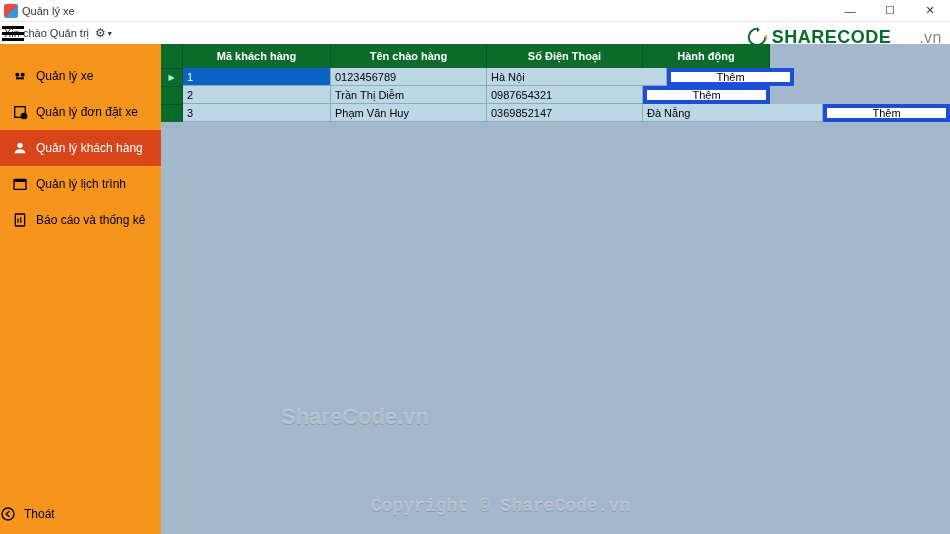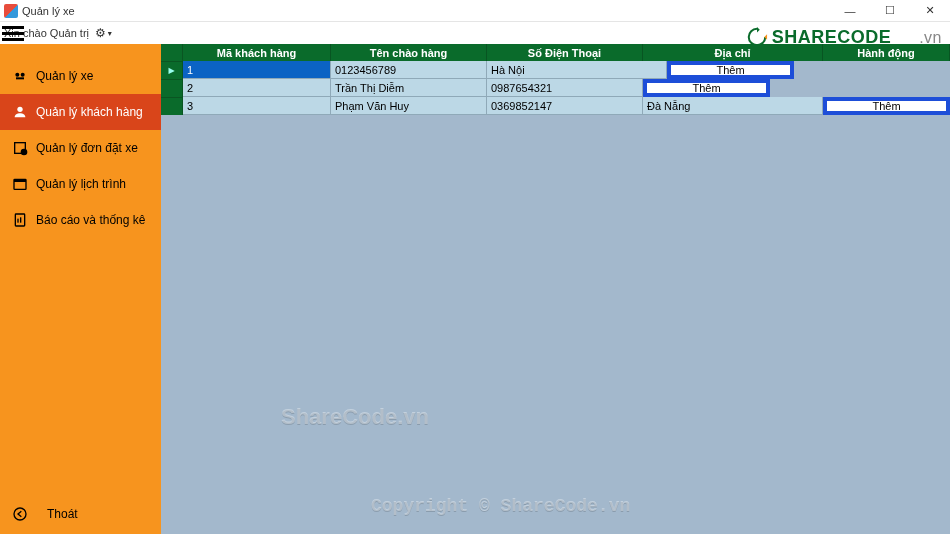--- a/index.html
+++ b/index.html
@@ -113,44 +113,43 @@
       display: inline-flex; align-items: center; justify-content: center;
       font-size: 14px;
       flex-shrink: 0;
     }
     .nav-item.active .nav-icon { color: #fff; }
     .sidebar .spacer-v { flex: 1; }
     .nav-exit {
       height: 40px;
       display: flex;
       align-items: center;
-      padding-left: 12px;
       font-size: 12px;
-      gap: 19px;
+      gap: 8px;
       cursor: pointer;
     }
 
     
     .content {
       flex: 1;
       background: #a3b8cc;
       position: relative;
       overflow: hidden;
     }
 
     
     .grid {
       position: absolute;
       left: 0; top: 0; right: 0;
       background: transparent;
       font-size: 11px;
     }
     .grid-header {
       display: flex;
-      height: 17px;
+      height: 24px;
     }
     .grid-header .rowhead {
       width: 22px;
       background: #0a6b2b;
       border-right: 1px solid #0a5522;
     }
     .grid-header .col {
       background: #0a6b2b;
       color: #fff;
       display: flex; align-items: center; justify-content: center;
@@ -252,37 +251,37 @@
     <div class="nav-item">
       <span class="nav-icon">
         <svg width="16" height="16" viewBox="0 0 24 24" fill="#000">
             <circle cx="8" cy="10" r="3"></circle>
             <circle cx="16" cy="10" r="3"></circle>
             <rect x="6" y="14" width="12" height="3"></rect>
           </svg>
       </span>
       <span>Quản lý xe</span>
     </div>
+    <div class="nav-item">
+      <span class="nav-icon">
+        <svg width="16" height="16" viewBox="0 0 24 24" fill="none" stroke="#000" stroke-width="2">
+            <rect x="4" y="4" width="16" height="16"></rect>
+            <circle cx="18" cy="18" r="4" fill="#000"></circle>
+          </svg>
+      </span>
+      <span>Quản lý đơn đặt xe</span>
+    </div>
     <div class="nav-item active">
       <span class="nav-icon">
         <svg width="16" height="16" viewBox="0 0 24 24" fill="#fff">
             <circle cx="12" cy="8" r="4"></circle>
             <path d="M4 20c0-4 4-6 8-6s8 2 8 6"></path>
           </svg>
       </span>
       <span>Quản lý khách hàng</span>
-    </div>
-    <div class="nav-item">
-      <span class="nav-icon">
-        <svg width="16" height="16" viewBox="0 0 24 24" fill="none" stroke="#000" stroke-width="2">
-            <rect x="4" y="4" width="16" height="16"></rect>
-            <circle cx="18" cy="18" r="4" fill="#000"></circle>
-          </svg>
-      </span>
-      <span>Quản lý đơn đặt xe</span>
     </div>
     <div class="nav-item">
       <span class="nav-icon">
         <svg width="16" height="16" viewBox="0 0 24 24" fill="#000">
             <rect x="3" y="5" width="18" height="15" rx="1" fill="none" stroke="#000" stroke-width="2"></rect>
             <rect x="3" y="5" width="18" height="4"></rect>
           </svg>
       </span>
       <span>Quản lý lịch trình</span>
     </div>
@@ -308,21 +307,20 @@
     </div>
   </div>
 
   <div class="content">
     <div class="grid">
       <div class="grid-header">
         <div class="rowhead"></div>
         <div class="col c0">Mã khách hàng</div>
         <div class="col c1">Tên chào hàng</div>
         <div class="col c2">Số Điện Thoại</div>
-        <div class="col c3">Địa chỉ</div>
         <div class="col c4">Hành động</div>
       </div>
 
       <div class="grid-row selected">
         <div class="rowhead"></div>
         <div class="cell c0">1</div>
         <div class="cell c2">0123456789</div>
         <div class="cell c3">Hà Nội</div>
         <div class="cell c4 action">Thêm</div>
       </div>

